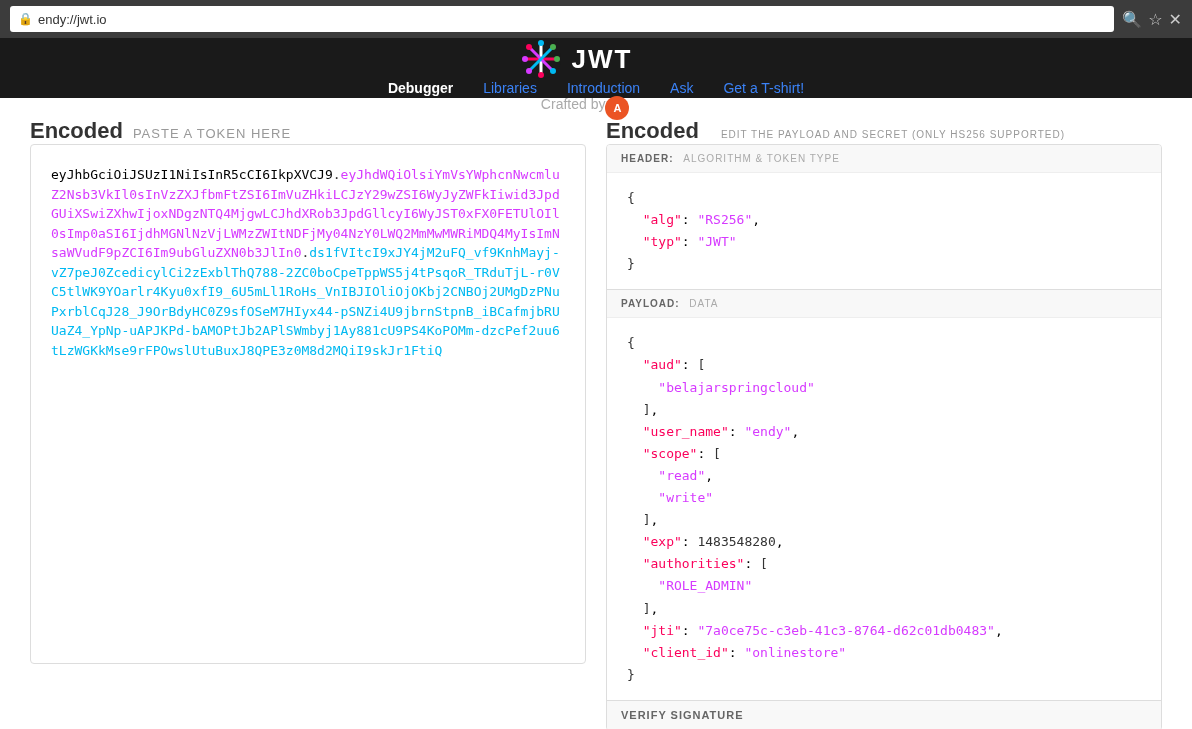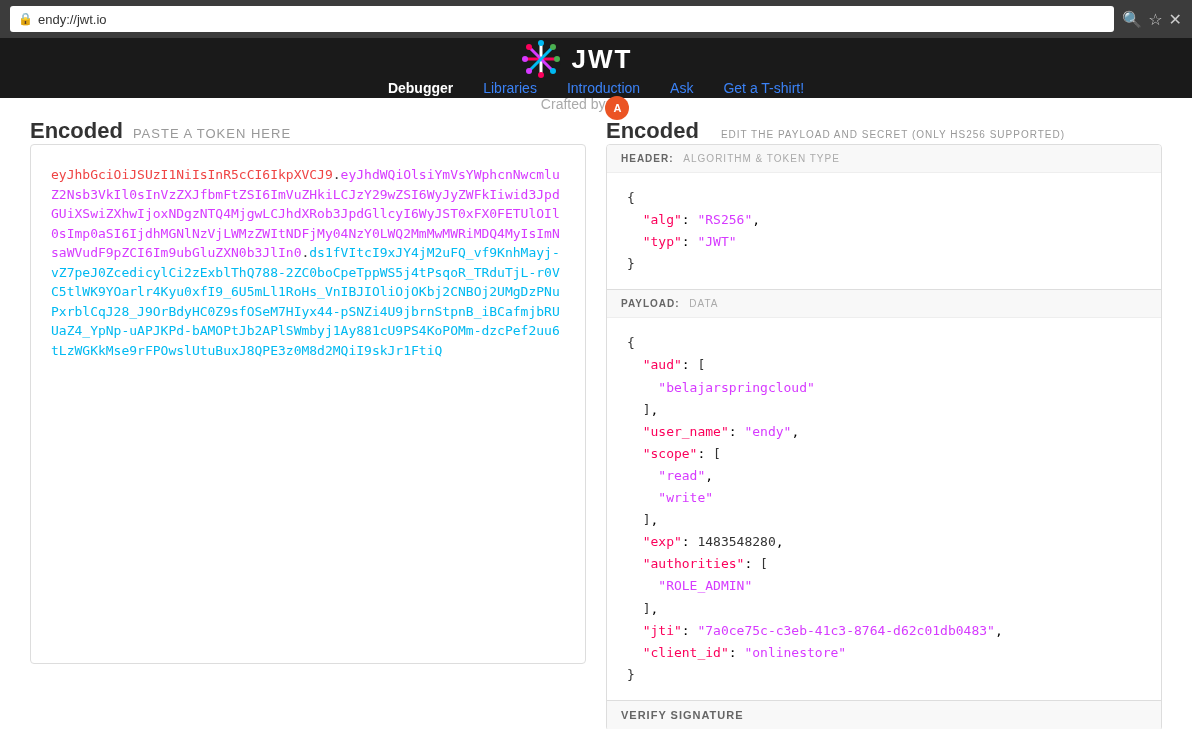--- a/index.html
+++ b/index.html
@@ -138,21 +138,21 @@
       border: 1px solid #ddd;
       border-radius: 4px;
       padding: 20px;
       min-height: 520px;
       font-family: monospace;
       font-size: 13px;
       line-height: 1.5;
       word-break: break-all;
       background: #fff;
     }
-    .encoded-part1 { color: #ef4444; text-align: right; }
+    .encoded-part1 { color: #000000; text-align: right; }
     .encoded-part2 { color: #d63aff; }
     .encoded-part3 { color: #00b9f1; }
 
     
     .decoded-panel {
       flex: 1;
     }
     .decoded-panel .panel-title h2 {
       font-size: 22px;
     }

